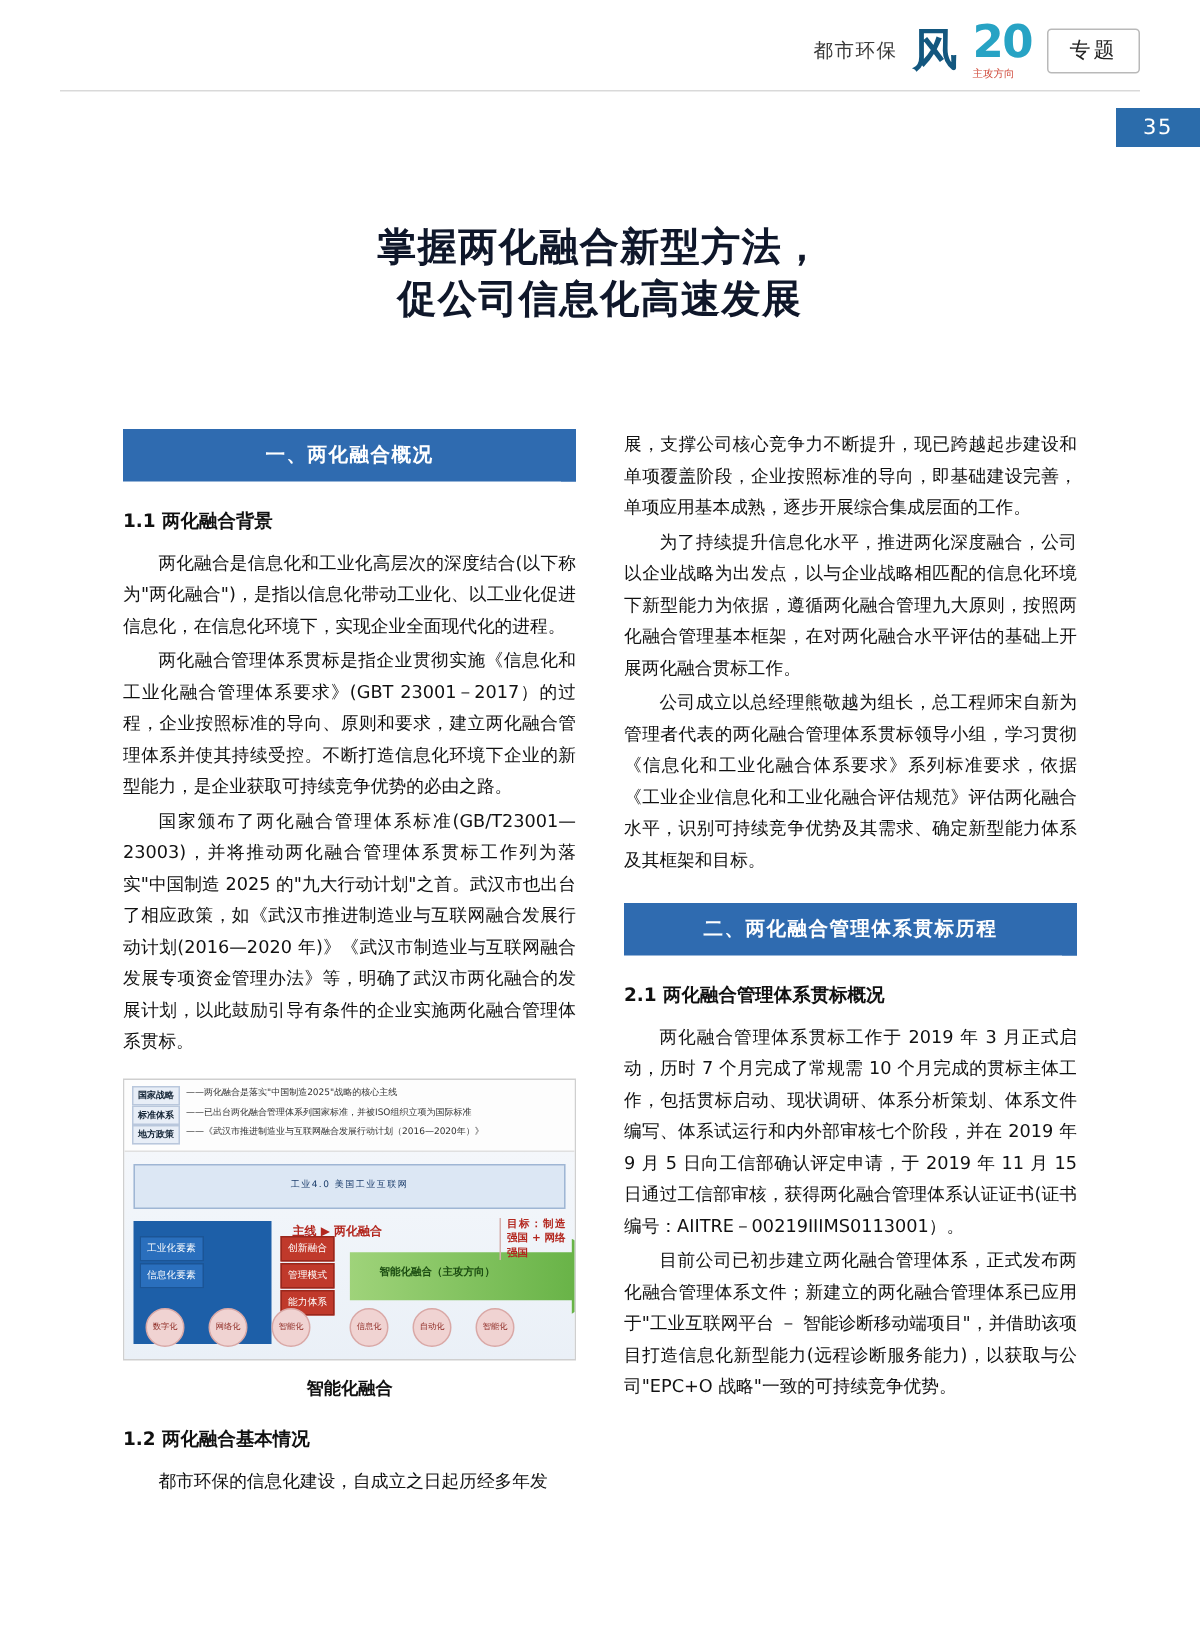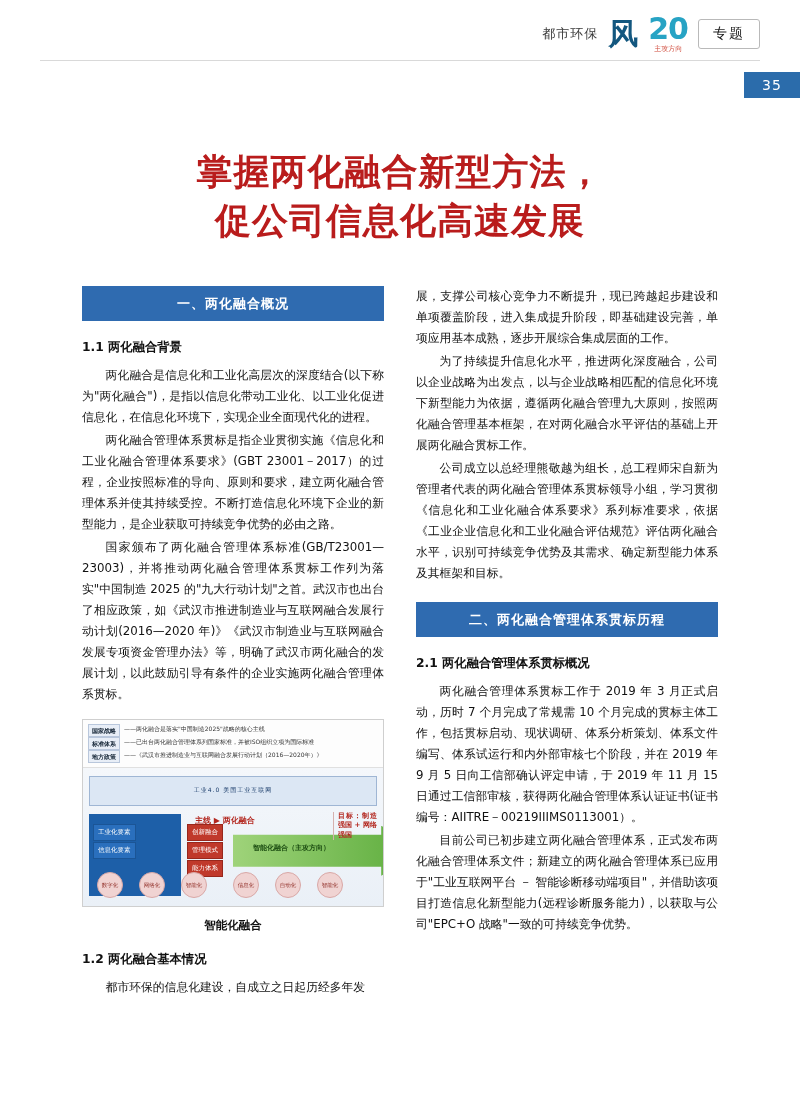--- a/index.html
+++ b/index.html
@@ -38,21 +38,21 @@
   .brand-logo {
     font-size: 30px;
     color: #13577f;
     font-weight: bold;
     line-height: 1;
     font-family: "DejaVu Serif", "Liberation Serif", serif;
   }
   .anniv {
     display: flex;
     flex-direction: column;
-    align-items: center;
+    align-items: flex-start;
     line-height: 1;
   }
   .anniv-num {
     font-size: 30px;
     font-weight: bold;
     color: #27a3c4;
     letter-spacing: -1px;
     position: relative;
   }
   .anniv-sub {
@@ -95,22 +95,22 @@
 
   
   .title-block {
     position: absolute;
     top: 148px;
     left: 40px;
     right: 40px;
     text-align: center;
   }
   .doc-title {
-    color: #b91c1c;
-    font-size: 36px;
+    color: #0f172a;
+    font-size: 26px;
     font-weight: bold;
     line-height: 1.35;
     letter-spacing: 1px;
     font-family: "DejaVu Sans", "Liberation Sans", sans-serif;
   }
   .doc-subtitle {
     margin-top: 10px;
     font-size: 19px;
     color: #111;
     letter-spacing: 1px;
@@ -361,21 +361,21 @@
         <div class="fig-circle" style="left:234px; top:104px;">智能化</div>
       </div>
     </div>
     <div class="fig-caption">智能化融合</div>
 
     <div class="sub-head">1.2 两化融合基本情况</div>
     <p class="para">都市环保的信息化建设，自成立之日起历经多年发</p>
   </div>
 
   <div class="col">
-    <p class="para" style="text-indent:0">展，支撑公司核心竞争力不断提升，现已跨越起步建设和单项覆盖阶段，进入集成提升阶段，即基础建设完善，单项应用基本成熟，逐步开展综合集成层面的工作。</p>
+    <p class="para" style="text-indent:0">展，支撑公司核心竞争力不断提升，现已跨越起步建设和单项覆盖阶段，企业按照标准的导向，即基础建设完善，单项应用基本成熟，逐步开展综合集成层面的工作。</p>
     <p class="para">为了持续提升信息化水平，推进两化深度融合，公司以企业战略为出发点，以与企业战略相匹配的信息化环境下新型能力为依据，遵循两化融合管理九大原则，按照两化融合管理基本框架，在对两化融合水平评估的基础上开展两化融合贯标工作。</p>
     <p class="para">公司成立以总经理熊敬越为组长，总工程师宋自新为管理者代表的两化融合管理体系贯标领导小组，学习贯彻《信息化和工业化融合体系要求》系列标准要求，依据《工业企业信息化和工业化融合评估规范》评估两化融合水平，识别可持续竞争优势及其需求、确定新型能力体系及其框架和目标。</p>
 
     <div class="section-bar" style="margin-top:18px;">二、两化融合管理体系贯标历程</div>
 
     <div class="sub-head">2.1 两化融合管理体系贯标概况</div>
     <p class="para">两化融合管理体系贯标工作于 2019 年 3 月正式启动，历时 7 个月完成了常规需 10 个月完成的贯标主体工作，包括贯标启动、现状调研、体系分析策划、体系文件编写、体系试运行和内外部审核七个阶段，并在 2019 年 9 月 5 日向工信部确认评定申请，于 2019 年 11 月 15 日通过工信部审核，获得两化融合管理体系认证证书(证书编号：AIITRE－00219IIIMS0113001）。</p>
     <p class="para">目前公司已初步建立两化融合管理体系，正式发布两化融合管理体系文件；新建立的两化融合管理体系已应用于"工业互联网平台 － 智能诊断移动端项目"，并借助该项目打造信息化新型能力(远程诊断服务能力)，以获取与公司"EPC+O 战略"一致的可持续竞争优势。</p>
   </div>
 

